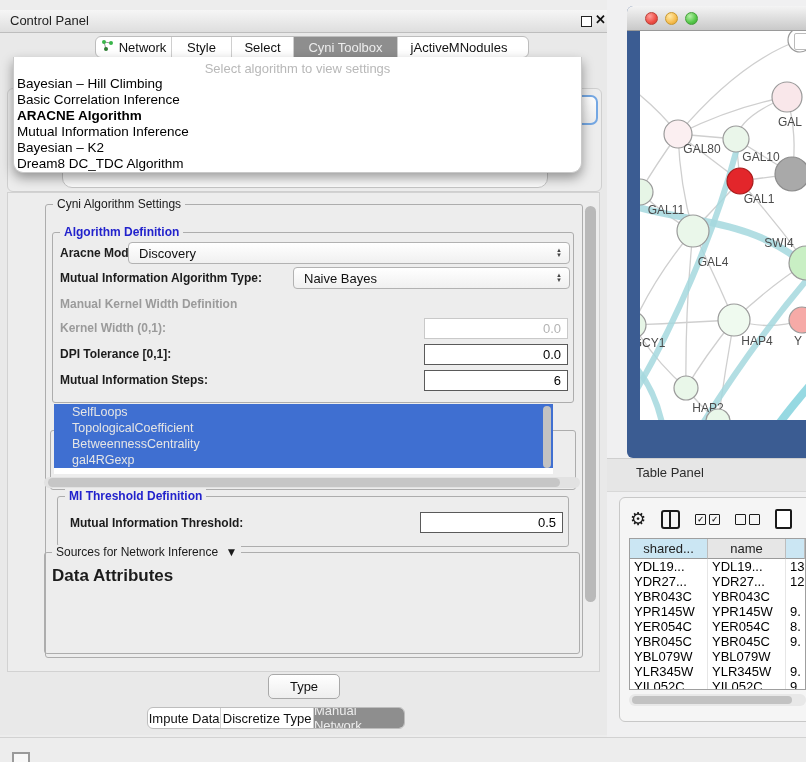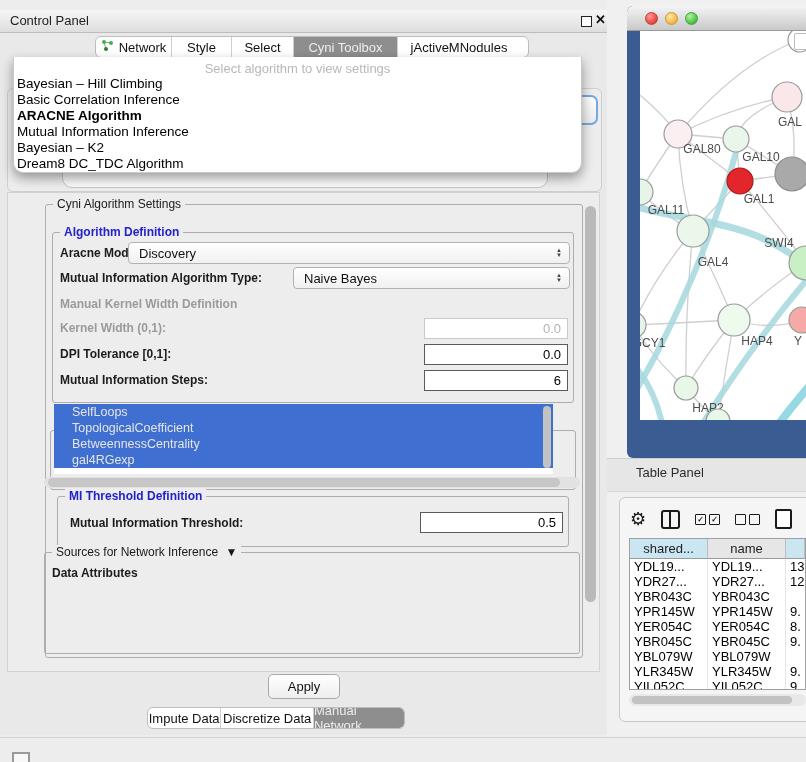--- a/index.html
+++ b/index.html
@@ -220,41 +220,41 @@
   <span class="abs lbl" style="left:70px;top:506px;">Mutual Information Threshold:</span>
   <div class="abs tfield dark" style="left:420px;top:502px;width:143px;">
     <span>0.5</span>
   </div>
 
   <div class="abs gbox" style="left:44px;top:542px;width:534px;height:100px;"></div>
   <span class="abs gtitle" style="left:52px;top:535px;">
     <span>Sources for Network Inference</span>
     <span style="margin-left:4px;">▼</span>
   </span>
-  <span class="abs lbl" style="left:52px;top:556px;font-size:12px;">Data Attributes</span>
+  <span class="abs lbl" style="left:52px;top:556px;font-size:17px;">Data Attributes</span>
   <div id="attr-list" class="abs">
       <div class="attr sel" style="background: rgb(63, 111, 209);">SelfLoops</div>
       <div class="attr sel" style="background: rgb(63, 111, 209);">TopologicalCoefficient</div>
       <div class="attr sel" style="background: rgb(63, 111, 209);">BetweennessCentrality</div>
       <div class="attr sel" style="background: rgb(63, 111, 209);">gal4RGexp</div>
     </div>
   <div class="abs vscroll" style="left:543px;top:396px;width:8px;height:62px;background:#c2c2c2;"></div>
   <div id="hscroll-track" class="abs"></div>
   <div id="hscroll-thumb" class="abs"></div>
 
   <div id="apply-btn" class="abs">
-    <span>Apply</span>
+    <span>Type</span>
   </div>
 
   <div id="bottom-tabs" class="abs seg-tabs">
       <div class="seg" style="width: 91px;">
         <span>Impute Data</span>
       </div>
       <div class="seg" style="width: 115px;">
-        <span>Discretize Data</span>
+        <span>Discretize Type</span>
       </div>
       <div class="seg sel" style="width: 112px;">
         <span>Manual Network</span>
       </div>
     </div>
 </div>
 
 <div id="right-bg" class="abs"></div>
 <div id="net-frame" class="abs">
   <div id="net-titlebar" class="abs">

